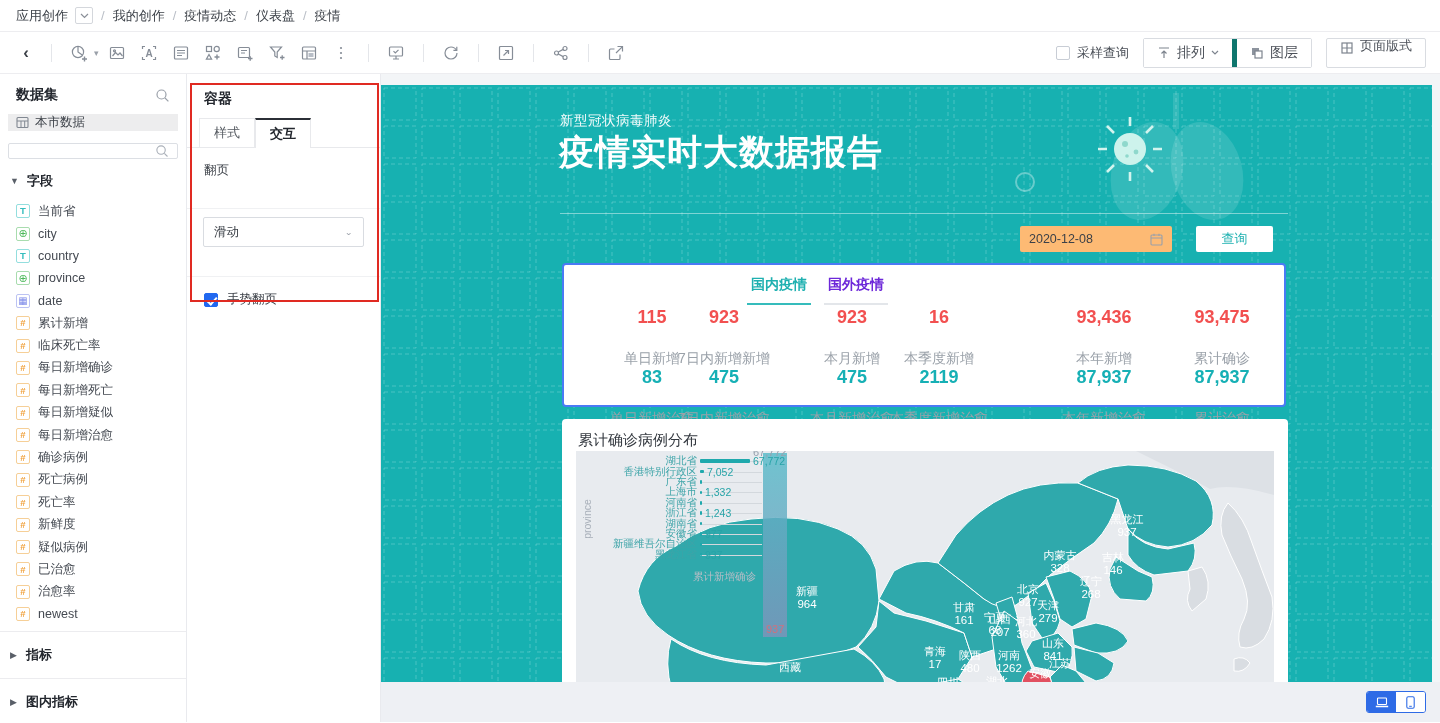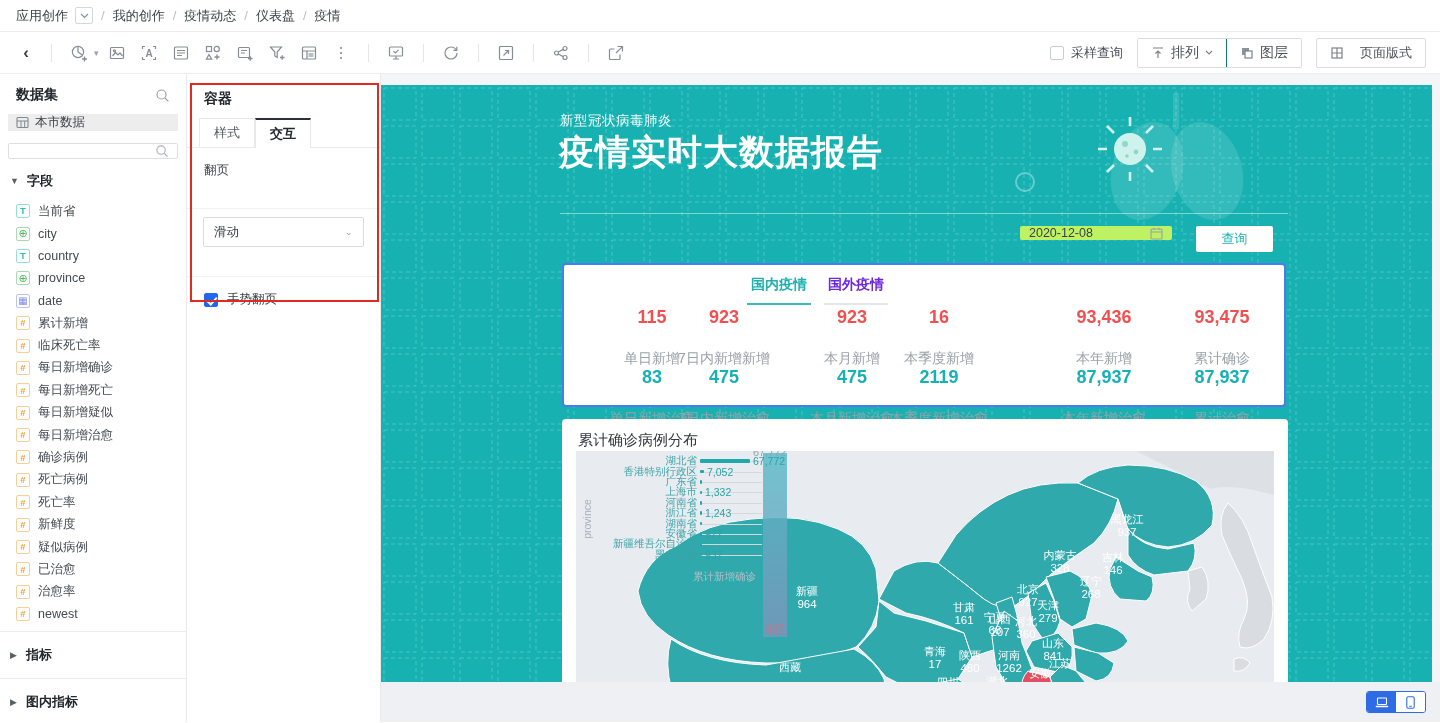--- a/index.html
+++ b/index.html
@@ -24,22 +24,22 @@
   .tb-divider { width:1px; height:18px; background:#e4e6ea; margin:0 9px; }
   .back-chev { font-size:17px; color:#3c4148; font-weight:bold; width:24px; text-align:center; }
   .dd-chev { font-size:9px; color:#9aa0a9; margin-left:-3px; }
   .tb-right { margin-left:auto; display:flex; align-items:center; gap:14px; }
   .cb { width:14px; height:14px; border:1px solid #c8cdd5; border-radius:2px; background:#fff; flex:0 0 auto; }
   .cb.checked { background:#2168f0; border-color:#2168f0; position:relative; }
   .cb.checked::after { content:""; position:absolute; left:4px; top:1px; width:4px; height:8px; border:solid #fff; border-width:0 2px 2px 0; transform:rotate(42deg); }
   .tb-check { display:flex; align-items:center; gap:7px; color:#4b5058; }
   .btn-group { display:flex; border:1px solid #d9dce1; border-radius:2px; height:30px; }
   .gbtn { display:flex; align-items:center; gap:6px; padding:14px 13px; font-size:14px; color:#4b5058; background:#fff; }
-  .gbtn + .gbtn { border-left:1px solid #0f766e; }
-  .solo-btn { border:1px solid #d9dce1; border-radius:2px; height:30px; display:flex; align-items:center; gap:16px; padding:0 13px; color:#4b5058; background:#fff; }
+  .gbtn + .gbtn { border-left:5px solid #0f766e; }
+  .solo-btn { border:1px solid #d9dce1; border-radius:2px; height:30px; display:flex; align-items:flex-end; gap:6px; padding:12px 13px; color:#4b5058; background:#fff; }
   .gbtn svg, .solo-btn svg { stroke:#7d848e; fill:none; stroke-width:1.2; }
 
   
   .content { display:flex; height:648px; }
 
   
   .sidebar { width:187px; border-right:1px solid #e9eaee; display:flex; flex-direction:column; background:#fff; overflow:hidden; }
   .sb-head { display:flex; align-items:center; justify-content:space-between; padding:12px 16px 8px 16px; }
   .sb-title { font-size:14px; font-weight:bold; color:#23272e; }
   .dataset-row { margin:2px 8px 0 8px; height:24px; background:#ededee; display:flex; align-items:center; gap:6px; padding:0 8px; font-size:12.5px; color:#3c4148; }
@@ -70,21 +70,21 @@
   .cfg-gap { height:16px; border-bottom:1px solid #f0f1f3; margin:14px 0 2px 0; }
   .red-box { position:absolute; left:3px; top:9px; width:189px; height:219px; border:2px solid #e02a22; pointer-events:none; z-index:5; }
 
   
   .canvas { flex:1; background:#f3f5f7; position:relative; overflow:hidden; }
   .board { position:absolute; left:0; top:11px; width:1051px; height:597px; background:#17b1b1; overflow:hidden; }
   .gridsvg { position:absolute; inset:0; }
   .board-sub { position:absolute; left:179px; top:27px; color:#f2fbfb; font-size:13.5px; letter-spacing:.5px; }
   .board-title { position:absolute; left:178px; top:44px; color:#fff; font-size:35px; font-weight:bold; letter-spacing:1px; }
   .board-rule { position:absolute; left:179px; top:128px; width:728px; height:1px; background:rgba(255,255,255,.45); }
-  .date-input { position:absolute; left:639px; top:141px; width:152px; height:14px; background:#bef264; border-radius:2px; display:flex; align-items:center; justify-content:space-between; padding:0 9px; font-size:12.5px; color:#3c4148; }
+  .date-input { position:absolute; left:639px; top:141px; width:152px; height:26px; background:#fdba74; border-radius:2px; display:flex; align-items:center; justify-content:space-between; padding:0 9px; font-size:12.5px; color:#3c4148; }
   .query-btn { position:absolute; left:815px; top:141px; width:77px; height:26px; background:#fff; border-radius:2px; color:#21b2b2; font-size:13px; display:flex; align-items:center; justify-content:center; }
 
   
   .stats-card { position:absolute; left:181px; top:178px; width:724px; height:144px; background:#fff; border:2px solid #4a7af5; border-radius:4px; }
   .stat-tab { position:absolute; top:11px; width:64px; text-align:center; font-size:14px; font-weight:bold; padding-bottom:9px; }
   .stat-tab.t0 { left:183px; color:#1fb0b0; border-bottom:2px solid #35bcbc; }
   .stat-tab.t1 { left:260px; color:#6d28d9; border-bottom:2px solid #e3e6ea; }
   .sitem { position:absolute; transform:translateX(-50%); text-align:center; white-space:nowrap; }
   .sitem .v { font-size:18px; font-weight:bold; }
   .sitem .l { font-size:14px; color:#9aa1a9; margin-top:22px; }

